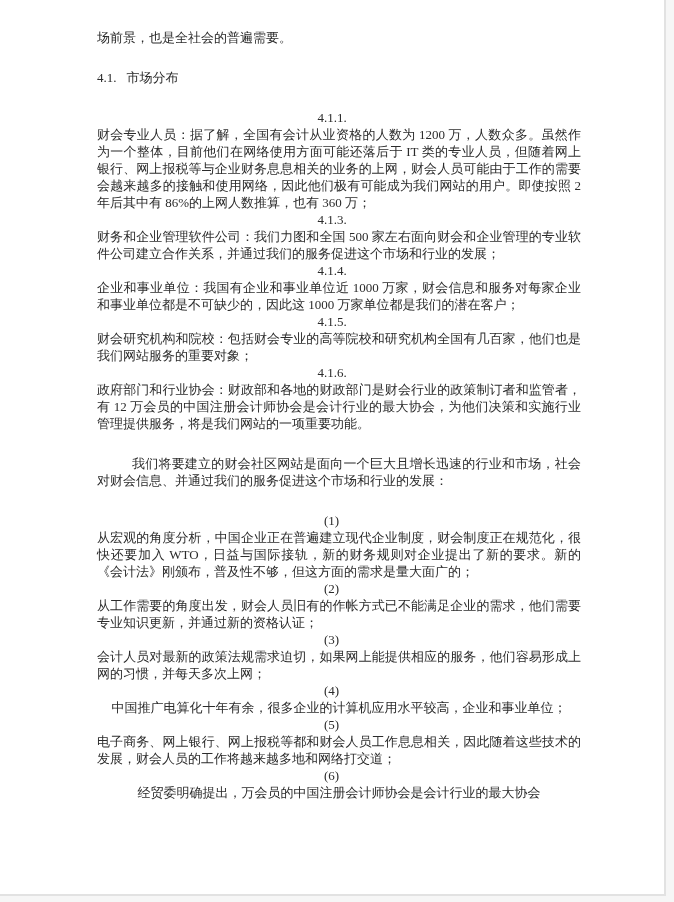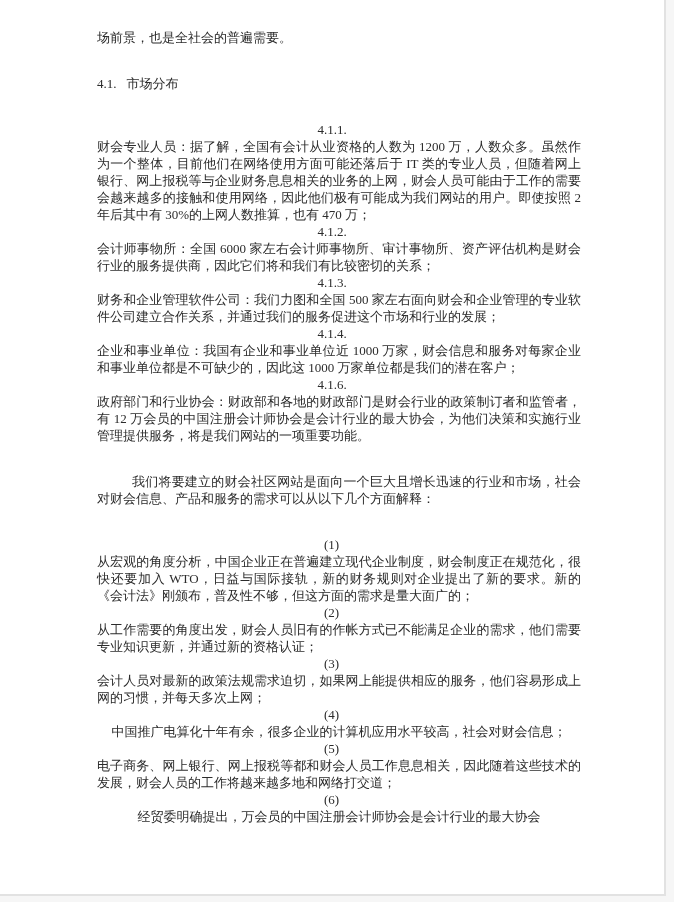--- a/index.html
+++ b/index.html
@@ -24,21 +24,21 @@
   .content {
     position: absolute;
     top: 29px;
     left: 97px;
     width: 484px;
     font-size: 13px;
     line-height: 17px;
     color: #2b2b2b;
     text-align: justify;
   }
-  .block { margin-top: 29px; }
+  .block { margin-top: 23px; }
   .block:first-child { margin-top: 0; }
 
   .heading { white-space: nowrap; }
   .h-num { margin-right: 10px; }
 
   .lead { text-indent: 35px; }
 
   .doclist .li {
     display: flex;
     align-items: center;
@@ -62,59 +62,59 @@
     <p class="block para">场前景，也是全社会的普遍需要。</p>
 
     <div class="block heading">
       <span class="h-num">4.1.</span><span class="h-title">市场分布</span>
     </div>
 
 
     <div class="block doclist l1">
       <div class="li">
         <span class="num">4.1.1.</span>
-        <span class="txt">财会专业人员：据了解，全国有会计从业资格的人数为 1200 万，人数众多。虽然作为一个整体，目前他们在网络使用方面可能还落后于 IT 类的专业人员，但随着网上银行、网上报税等与企业财务息息相关的业务的上网，财会人员可能由于工作的需要会越来越多的接触和使用网络，因此他们极有可能成为我们网站的用户。即使按照 2 年后其中有 30%的上网人数推算，也有 470 万；</span>
-      </div>
-      <div class="li">
-        <span class="num">4.1.2.</span>
-        <span class="txt">会计师事物所：全国 6000 家左右会计师事物所、审计事物所、资产评估机构是财会行业的服务提供商，因此它们将和我们有比较密切的关系；</span>
+        <span class="txt">财会专业人员：据了解，全国有会计从业资格的人数为 1200 万，人数众多。虽然作为一个整体，目前他们在网络使用方面可能还落后于 IT 类的专业人员，但随着网上银行、网上报税等与企业财务息息相关的业务的上网，财会人员可能由于工作的需要会越来越多的接触和使用网络，因此他们极有可能成为我们网站的用户。即使按照 2 年后其中有 86%的上网人数推算，也有 360 万；</span>
       </div>
       <div class="li">
         <span class="num">4.1.3.</span>
         <span class="txt">财务和企业管理软件公司：我们力图和全国 500 家左右面向财会和企业管理的专业软件公司建立合作关系，并通过我们的服务促进这个市场和行业的发展；</span>
       </div>
       <div class="li">
         <span class="num">4.1.4.</span>
         <span class="txt">企业和事业单位：我国有企业和事业单位近 1000 万家，财会信息和服务对每家企业和事业单位都是不可缺少的，因此这 1000 万家单位都是我们的潜在客户；</span>
       </div>
       <div class="li">
+        <span class="num">4.1.5.</span>
+        <span class="txt">财会研究机构和院校：包括财会专业的高等院校和研究机构全国有几百家，他们也是我们网站服务的重要对象；</span>
+      </div>
+      <div class="li">
         <span class="num">4.1.6.</span>
         <span class="txt">政府部门和行业协会：财政部和各地的财政部门是财会行业的政策制订者和监管者，有 12 万会员的中国注册会计师协会是会计行业的最大协会，为他们决策和实施行业管理提供服务，将是我们网站的一项重要功能。</span>
       </div>
     </div>
 
 
-    <p class="block lead">我们将要建立的财会社区网站是面向一个巨大且增长迅速的行业和市场，社会对财会信息、产品和服务的需求可以从以下几个方面解释：</p>
+    <p class="block lead">我们将要建立的财会社区网站是面向一个巨大且增长迅速的行业和市场，社会对财会信息、并通过我们的服务促进这个市场和行业的发展：</p>
 
     <div class="block doclist l2">
       <div class="li">
         <span class="num">(1)</span>
         <span class="txt">从宏观的角度分析，中国企业正在普遍建立现代企业制度，财会制度正在规范化，很快还要加入 WTO，日益与国际接轨，新的财务规则对企业提出了新的要求。新的《会计法》刚颁布，普及性不够，但这方面的需求是量大面广的；</span>
       </div>
       <div class="li">
         <span class="num">(2)</span>
         <span class="txt">从工作需要的角度出发，财会人员旧有的作帐方式已不能满足企业的需求，他们需要专业知识更新，并通过新的资格认证；</span>
       </div>
       <div class="li">
         <span class="num">(3)</span>
         <span class="txt">会计人员对最新的政策法规需求迫切，如果网上能提供相应的服务，他们容易形成上网的习惯，并每天多次上网；</span>
       </div>
       <div class="li">
         <span class="num">(4)</span>
-        <span class="txt">中国推广电算化十年有余，很多企业的计算机应用水平较高，社会对财会信息；</span>
+        <span class="txt">中国推广电算化十年有余，很多企业的计算机应用水平较高，企业和事业单位；</span>
       </div>
       <div class="li">
         <span class="num">(5)</span>
         <span class="txt">电子商务、网上银行、网上报税等都和财会人员工作息息相关，因此随着这些技术的发展，财会人员的工作将越来越多地和网络打交道；</span>
       </div>
       <div class="li">
         <span class="num">(6)</span>
         <span class="txt">经贸委明确提出，万会员的中国注册会计师协会是会计行业的最大协会</span>
       </div>
     </div>

